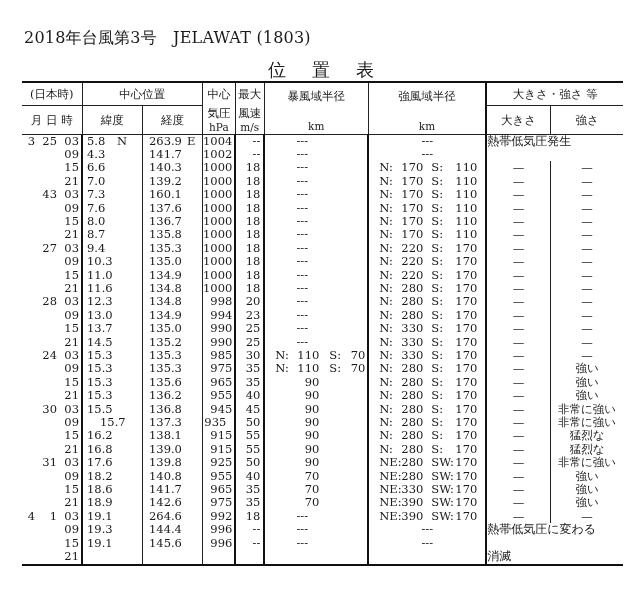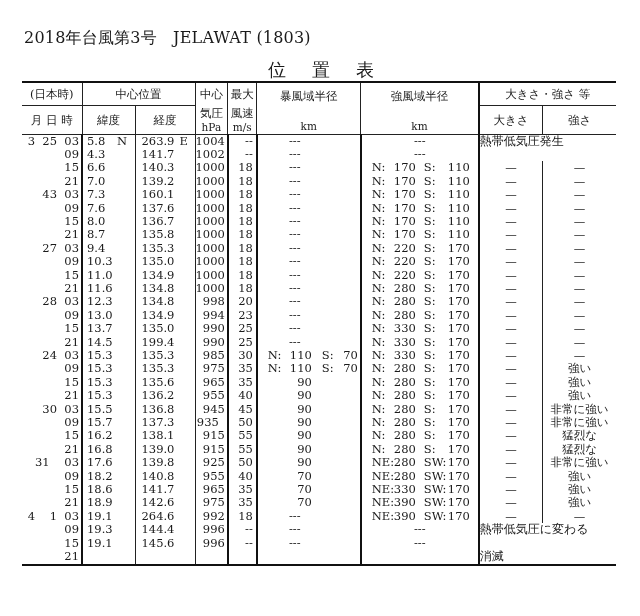--- a/index.html
+++ b/index.html
@@ -240,21 +240,21 @@
         <td class="r bl" style="padding-right:2px">990</td>
         <td class="r blb" style="padding-right:3px">25</td>
         <td class="bl" style="border-left:2px solid #111"><span style="display:inline-block;width:100%;text-align:center;margin-left:-14px">---</span></td>
         <td class="bl" style="border-left:2px solid #111"><span style="display:inline-block;width:22px;padding-left:10px">N:</span><span style="display:inline-block;width:22px;text-align:right">330</span><span style="display:inline-block;width:24px;padding-left:8px">S:</span><span style="display:inline-block;width:22px;text-align:right">170</span></td>
         <td class="c" style="border-left:2px solid #111">—</td>
         <td class="c bl">—</td>
       </tr>
       <tr>
         <td class="r"><span class="dm" style="display:inline-block;width:10px;text-align:right"></span><span class="dd" style="display:inline-block;width:22px;text-align:right"></span><span class="dh" style="display:inline-block;width:22px;text-align:right;padding-right:2px">21</span></td>
         <td class="l blb"><span style="display:inline-block;width:30px;padding-left:4px">14.5</span><span style="display:inline-block;width:12px"></span></td>
-        <td class="l bl"><span style="display:inline-block;width:38px;padding-left:6px">199.4</span><span style="display:inline-block;width:12px"></span></td>
+        <td class="l bl"><span style="display:inline-block;width:38px;padding-left:6px">135.2</span><span style="display:inline-block;width:12px"></span></td>
         <td class="r bl" style="padding-right:2px">990</td>
         <td class="r blb" style="padding-right:3px">25</td>
         <td class="bl" style="border-left:2px solid #111"><span style="display:inline-block;width:100%;text-align:center;margin-left:-14px">---</span></td>
         <td class="bl" style="border-left:2px solid #111"><span style="display:inline-block;width:22px;padding-left:10px">N:</span><span style="display:inline-block;width:22px;text-align:right">330</span><span style="display:inline-block;width:24px;padding-left:8px">S:</span><span style="display:inline-block;width:22px;text-align:right">170</span></td>
         <td class="c" style="border-left:2px solid #111">—</td>
         <td class="c bl">—</td>
       </tr>
       <tr>
         <td class="r"><span class="dm" style="display:inline-block;width:10px;text-align:right"></span><span class="dd" style="display:inline-block;width:22px;text-align:right">24</span><span class="dh" style="display:inline-block;width:22px;text-align:right;padding-right:2px">03</span></td>
         <td class="l blb"><span style="display:inline-block;width:30px;padding-left:4px">15.3</span><span style="display:inline-block;width:12px"></span></td>
@@ -305,21 +305,21 @@
         <td class="l bl"><span style="display:inline-block;width:38px;padding-left:6px">136.8</span><span style="display:inline-block;width:12px"></span></td>
         <td class="r bl" style="padding-right:2px">945</td>
         <td class="r blb" style="padding-right:3px">45</td>
         <td class="bl" style="border-left:2px solid #111"><span style="display:inline-block;width:54px;text-align:right">90</span></td>
         <td class="bl" style="border-left:2px solid #111"><span style="display:inline-block;width:22px;padding-left:10px">N:</span><span style="display:inline-block;width:22px;text-align:right">280</span><span style="display:inline-block;width:24px;padding-left:8px">S:</span><span style="display:inline-block;width:22px;text-align:right">170</span></td>
         <td class="c" style="border-left:2px solid #111">—</td>
         <td class="c bl">非常に強い</td>
       </tr>
       <tr>
         <td class="r"><span class="dm" style="display:inline-block;width:10px;text-align:right"></span><span class="dd" style="display:inline-block;width:22px;text-align:right"></span><span class="dh" style="display:inline-block;width:22px;text-align:right;padding-right:2px">09</span></td>
-        <td class="l blb"><span style="display:inline-block;width:30px;padding-left:4px">15.7</span><span style="display:inline-block;width:12px"></span></td>
+        <td class="l blb"><span style="display:inline-block;width:30px;padding-left:17px">15.7</span><span style="display:inline-block;width:12px"></span></td>
         <td class="l bl"><span style="display:inline-block;width:38px;padding-left:6px">137.3</span><span style="display:inline-block;width:12px"></span></td>
         <td class="r bl" style="padding-right:8px">935</td>
         <td class="r blb" style="padding-right:3px">50</td>
         <td class="bl" style="border-left:2px solid #111"><span style="display:inline-block;width:54px;text-align:right">90</span></td>
         <td class="bl" style="border-left:2px solid #111"><span style="display:inline-block;width:22px;padding-left:10px">N:</span><span style="display:inline-block;width:22px;text-align:right">280</span><span style="display:inline-block;width:24px;padding-left:8px">S:</span><span style="display:inline-block;width:22px;text-align:right">170</span></td>
         <td class="c" style="border-left:2px solid #111">—</td>
         <td class="c bl">非常に強い</td>
       </tr>
       <tr>
         <td class="r"><span class="dm" style="display:inline-block;width:10px;text-align:right"></span><span class="dd" style="display:inline-block;width:22px;text-align:right"></span><span class="dh" style="display:inline-block;width:22px;text-align:right;padding-right:2px">15</span></td>
@@ -337,21 +337,21 @@
         <td class="l blb"><span style="display:inline-block;width:30px;padding-left:4px">16.8</span><span style="display:inline-block;width:12px"></span></td>
         <td class="l bl"><span style="display:inline-block;width:38px;padding-left:6px">139.0</span><span style="display:inline-block;width:12px"></span></td>
         <td class="r bl" style="padding-right:2px">915</td>
         <td class="r blb" style="padding-right:3px">55</td>
         <td class="bl" style="border-left:2px solid #111"><span style="display:inline-block;width:54px;text-align:right">90</span></td>
         <td class="bl" style="border-left:2px solid #111"><span style="display:inline-block;width:22px;padding-left:10px">N:</span><span style="display:inline-block;width:22px;text-align:right">280</span><span style="display:inline-block;width:24px;padding-left:8px">S:</span><span style="display:inline-block;width:22px;text-align:right">170</span></td>
         <td class="c" style="border-left:2px solid #111">—</td>
         <td class="c bl">猛烈な</td>
       </tr>
       <tr>
-        <td class="r"><span class="dm" style="display:inline-block;width:10px;text-align:right"></span><span class="dd" style="display:inline-block;width:22px;text-align:left">31</span><span class="dh" style="display:inline-block;width:22px;text-align:right;padding-right:2px">03</span></td>
+        <td class="r"><span class="dm" style="display:inline-block;width:10px;text-align:right"></span><span class="dd" style="display:inline-block;width:22px;text-align:right">31</span><span class="dh" style="display:inline-block;width:22px;text-align:right;padding-right:2px">03</span></td>
         <td class="l blb"><span style="display:inline-block;width:30px;padding-left:4px">17.6</span><span style="display:inline-block;width:12px"></span></td>
         <td class="l bl"><span style="display:inline-block;width:38px;padding-left:6px">139.8</span><span style="display:inline-block;width:12px"></span></td>
         <td class="r bl" style="padding-right:2px">925</td>
         <td class="r blb" style="padding-right:3px">50</td>
         <td class="bl" style="border-left:2px solid #111"><span style="display:inline-block;width:54px;text-align:right">90</span></td>
         <td class="bl" style="border-left:2px solid #111"><span style="display:inline-block;width:22px;padding-left:10px">NE:</span><span style="display:inline-block;width:22px;text-align:right">280</span><span style="display:inline-block;width:24px;padding-left:8px">SW:</span><span style="display:inline-block;width:22px;text-align:right">170</span></td>
         <td class="c" style="border-left:2px solid #111">—</td>
         <td class="c bl">非常に強い</td>
       </tr>
       <tr>

